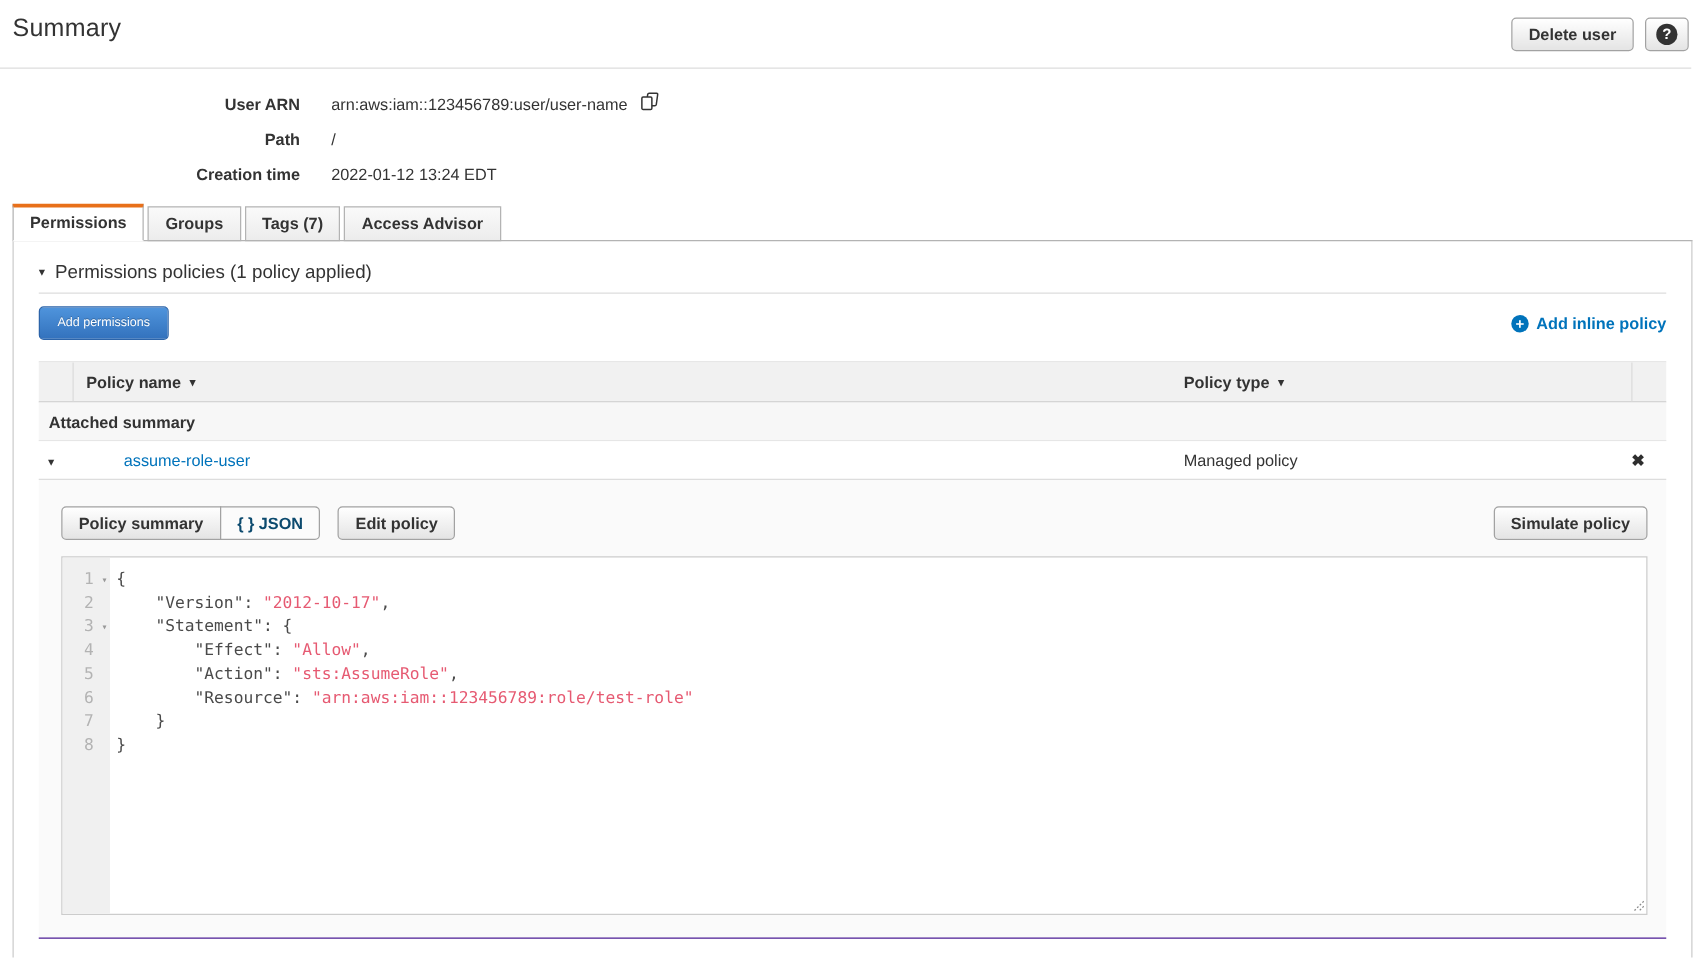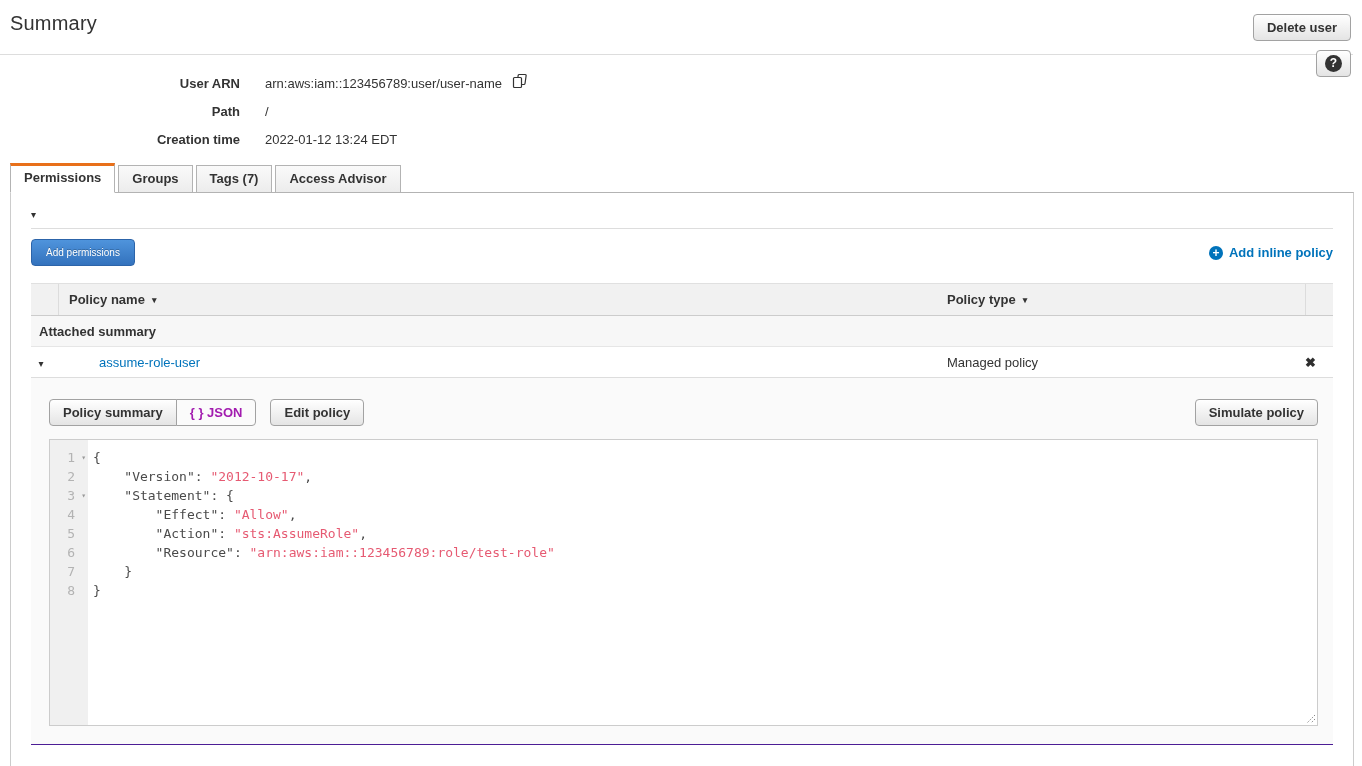--- a/index.html
+++ b/index.html
@@ -7,21 +7,21 @@
   body {
     width:1362px; height:766px; overflow:hidden;
     background:#fff; color:#333;
     font-family:"Liberation Sans", sans-serif; font-size:13px;
   }
 
   
   .top-header { position:relative; height:55px; padding:12px 10px 0 10px;
     border-bottom:1px solid #ddd; margin:0 9px 0 0; }
   .page-title { font-size:20px; font-weight:400; color:#333; letter-spacing:0.2px; }
-  .header-buttons { position:absolute; right:2px; top:14px; display:flex; gap:9px; align-items:flex-end;flex-direction:column; }
+  .header-buttons { position:absolute; right:2px; top:14px; display:flex; gap:9px; align-items:flex-start; }
   .aws-btn {
     display:inline-flex; align-items:center; justify-content:center;
     background:linear-gradient(#ffffff,#e4e4e4);
     border:1px solid #a2a2a2; border-radius:4px;
     padding:5px 13px; font-weight:bold; font-size:13px; color:#333;
     box-shadow:0 1px 0 rgba(255,255,255,.6) inset; cursor:pointer; line-height:15px;
   }
   .help-btn { padding:4px 8px; }
   .help-circle { display:inline-block; width:17px; height:17px; border-radius:50%;
     background:#333; color:#fff; font-size:12px; line-height:17px; text-align:center; font-weight:bold; }
@@ -87,21 +87,21 @@
   .x-icon { color:#2e2e2e; font-size:13px; font-weight:bold; cursor:pointer; }
 
   
   .expanded { background:#fafafa; border-top:1px solid #ddd; border-bottom:1px solid #4c1d95;
     padding:21px 15px 18px 18px; }
   .detail-toolbar { display:flex; justify-content:space-between; align-items:center; }
   .toolbar-left { display:flex; align-items:center; }
   .seg-group { display:inline-flex; }
   .seg-first { border-radius:4px 0 0 4px; }
   .seg-last { border-radius:0 4px 4px 0; margin-left:-1px;
-    background:#fbfbfb; color:#a21caf; box-shadow:none; }
+    background:#fbfbfb; color:#0c4a6e; box-shadow:none; }
   .edit-policy-btn { margin-left:14px; }
 
   
   .editor { margin-top:13px; height:287px; border:1px solid #ccc; background:#fff;
     display:flex; position:relative; overflow:hidden;
     font-family:"DejaVu Sans Mono","Liberation Mono",monospace; font-size:13px; }
   .gutter { width:38px; background:#f0f0f0; color:#b3b3b3; text-align:right; padding-top:8px; }
   .gutter-line { position:relative; height:19px; line-height:19px; padding-right:13px; }
   .fold-caret { position:absolute; right:2px; top:0; font-size:8px; color:#999; cursor:pointer; }
   .code { flex:1; padding:8px 0 0 5px; color:#4a4a4a; }
@@ -149,20 +149,21 @@
   <div class="tab active">Permissions</div>
   <div class="tab">Groups</div>
   <div class="tab">Tags (7)</div>
   <div class="tab">Access Advisor</div>
 </div>
 
 <div class="panel">
 
   <div class="section-heading">
     <span class="caret">▾</span>
+    <span>Permissions policies (1 policy applied)</span>
   </div>
   <div class="section-divider"></div>
 
   <div class="actions-row">
     <button class="btn-primary">Add permissions</button>
     <span class="add-inline">
       <span class="plus-circle">+</span>
       <span>Add inline policy</span>
     </span>
   </div>

